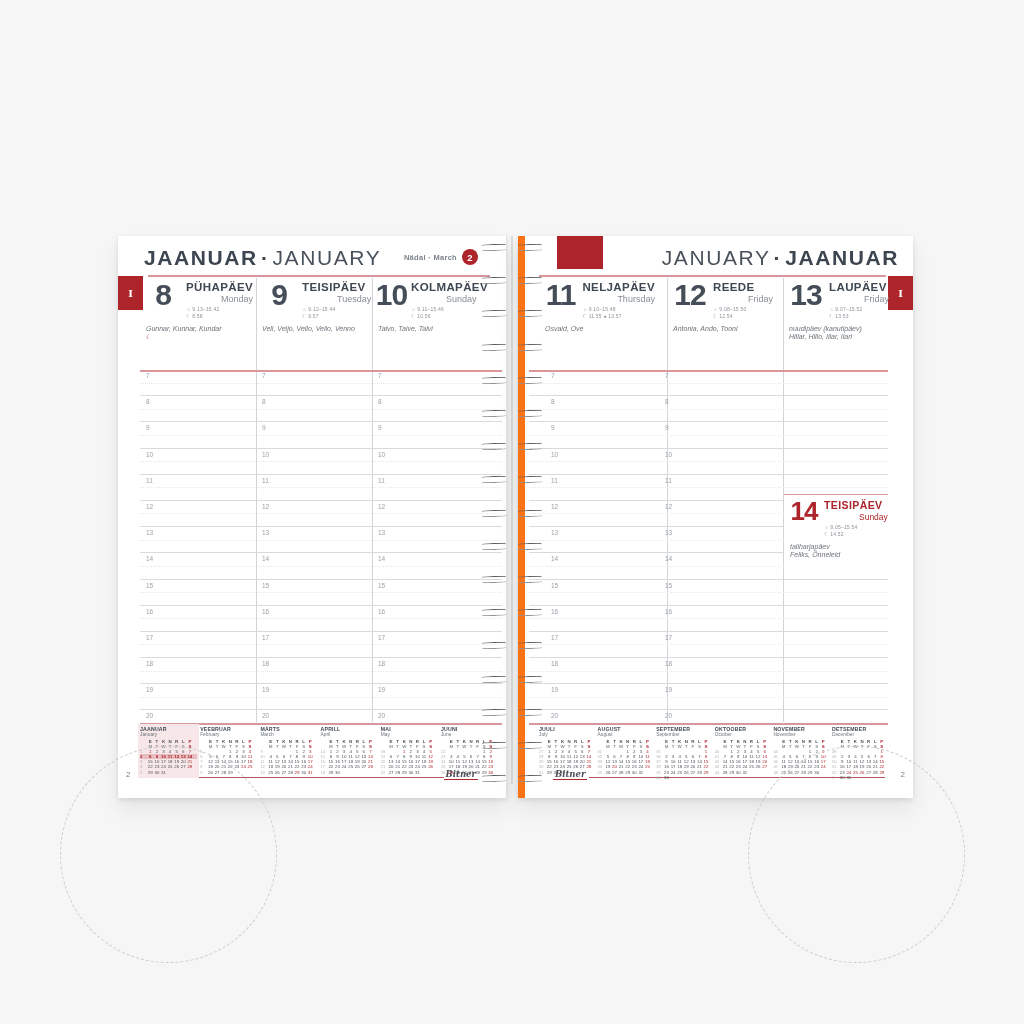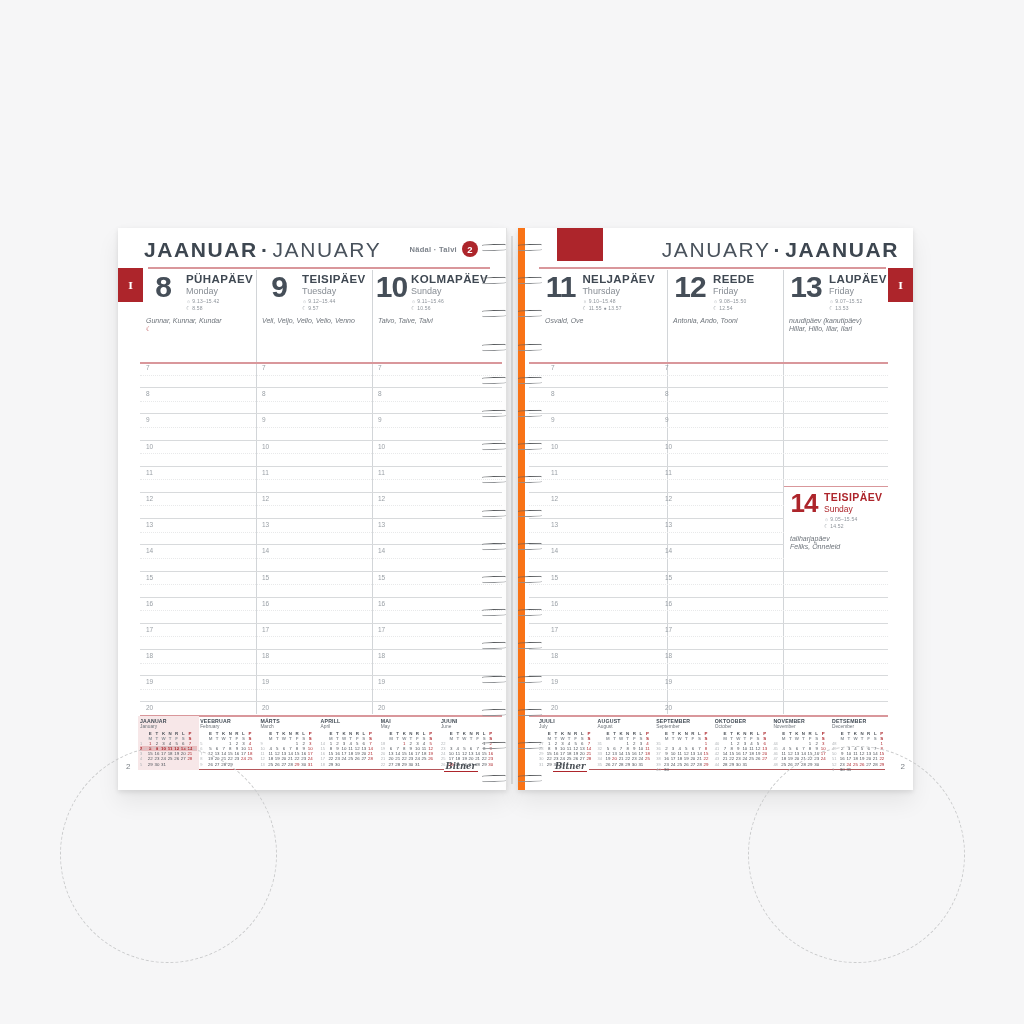--- a/index.html
+++ b/index.html
@@ -2,21 +2,21 @@
 <html><head>
 <meta charset="utf-8">
 <style>
   html,body{margin:0;padding:0;}
   body{
     width:1024px;height:1024px;position:relative;overflow:hidden;
     background:#f6f6f7;
     font-family:"Liberation Sans", sans-serif;
     -webkit-font-smoothing:antialiased;
   }
-  .page{position:absolute;top:228px;width:388px;height:562px;background:#ffffff;
+  .page{position:absolute;top:236px;width:388px;height:562px;background:#ffffff;
     box-shadow:0 2px 5px rgba(0,0,0,.10), 0 12px 22px rgba(0,0,0,.07);z-index:1;}
   .page.l{left:118px;border-right:1px solid #e2e2e2;}
   .page.r{left:518px;border-left:7px solid #f97316;}
 
   
   .ptitle{position:absolute;top:10px;font-size:21px;letter-spacing:1.6px;color:#3d4650;white-space:nowrap;}
   .page.l .ptitle{left:26px;}
   .page.r .ptitle{right:14px;}
   .tb{font-weight:800;}
   .tl{font-weight:400;color:#49525c;}
@@ -44,21 +44,21 @@
   .page.r .rule.g2{top:487px;left:4px;right:25px;}
 
   .vsep{position:absolute;top:42px;height:444px;width:1px;background:#d2d5d8;}
 
   
   .dayhead{position:absolute;top:44px;width:116px;}
   .dh-top{display:flex;}
   .d-num{width:46px;text-align:center;font-size:30px;font-weight:700;color:#454e58;line-height:30px;letter-spacing:-1px;}
   .d-block{padding-top:1px;}
   .d-et{font-size:11.5px;font-weight:800;color:#3f4852;letter-spacing:.4px;}
-  .d-en{font-size:9px;color:#878d94;margin-top:1px;}
+  .d-en{font-size:9px;color:#878d94;margin-top:1px;margin-left:35px;}
   .d-sun,.d-moon{font-size:5px;color:#8d939a;margin-top:1.5px;letter-spacing:.2px;}
   .d-names{font-size:7px;font-style:italic;color:#6e747b;margin:6px 0 0 6px;white-space:nowrap;}
   .d-special{font-size:7px;font-style:italic;color:#6e747b;margin:6px 0 0 6px;white-space:nowrap;}
   .d-special + .d-names{margin-top:1px;}
   .d-note{font-size:6px;color:#ad252b;margin:1px 0 0 6px;}
   .sunday .d-num,.sunday .d-et,.sunday .d-en{color:#ad252b;}
 
   
   .grid{position:absolute;top:134px;height:353px;overflow:hidden;}
   .page.l .grid{left:22px;right:4px;}
@@ -122,21 +122,21 @@
 </head>
 <body>
 
 <div class="spinegap"></div>
 
 <div class="page l">
   <div class="ptitle">
     <span class="tb">JAANUAR</span><span class="tsep">·</span><span class="tl">JANUARY</span>
   </div>
   <div class="weekbadge">
-    <span class="wlbl">Nädal · Talvi</span>
+    <span class="wlbl">Nädal · March</span>
     <span class="wnum">2</span>
   </div>
   <div class="tab">I</div>
   <div class="rule hd"></div>
   <div class="vsep" style="left:138px;"></div>
   <div class="vsep" style="left:254px;"></div>
 
   <div class="dayhead" style="left:22px;">
     <div class="dh-top">
       <div class="d-num">8</div>

